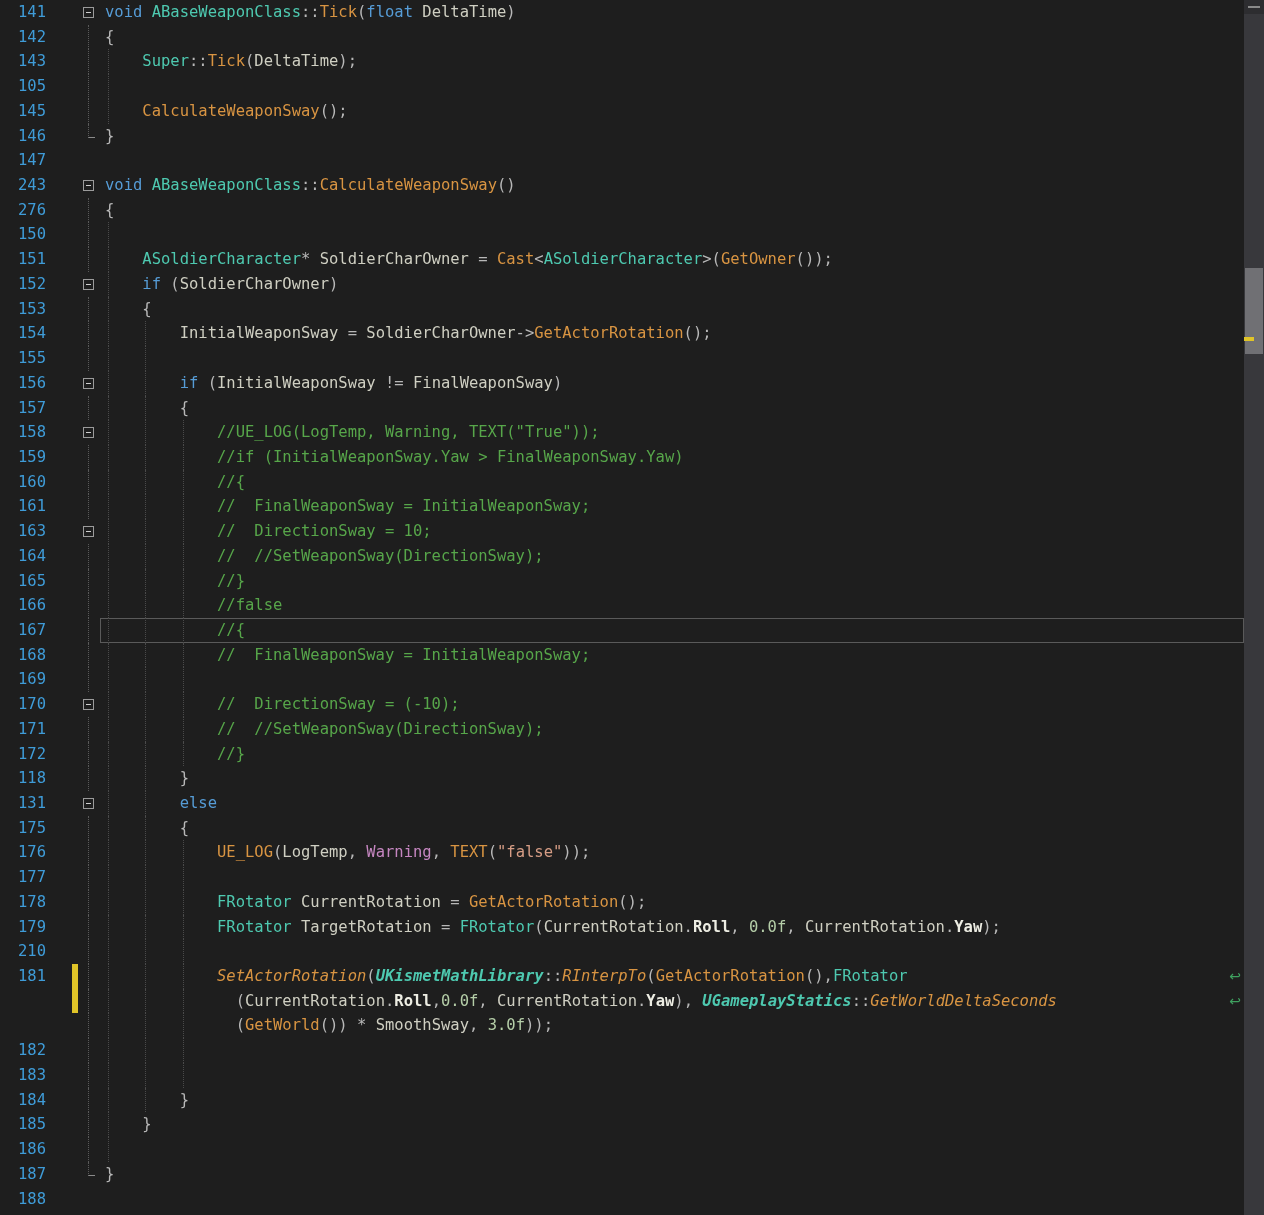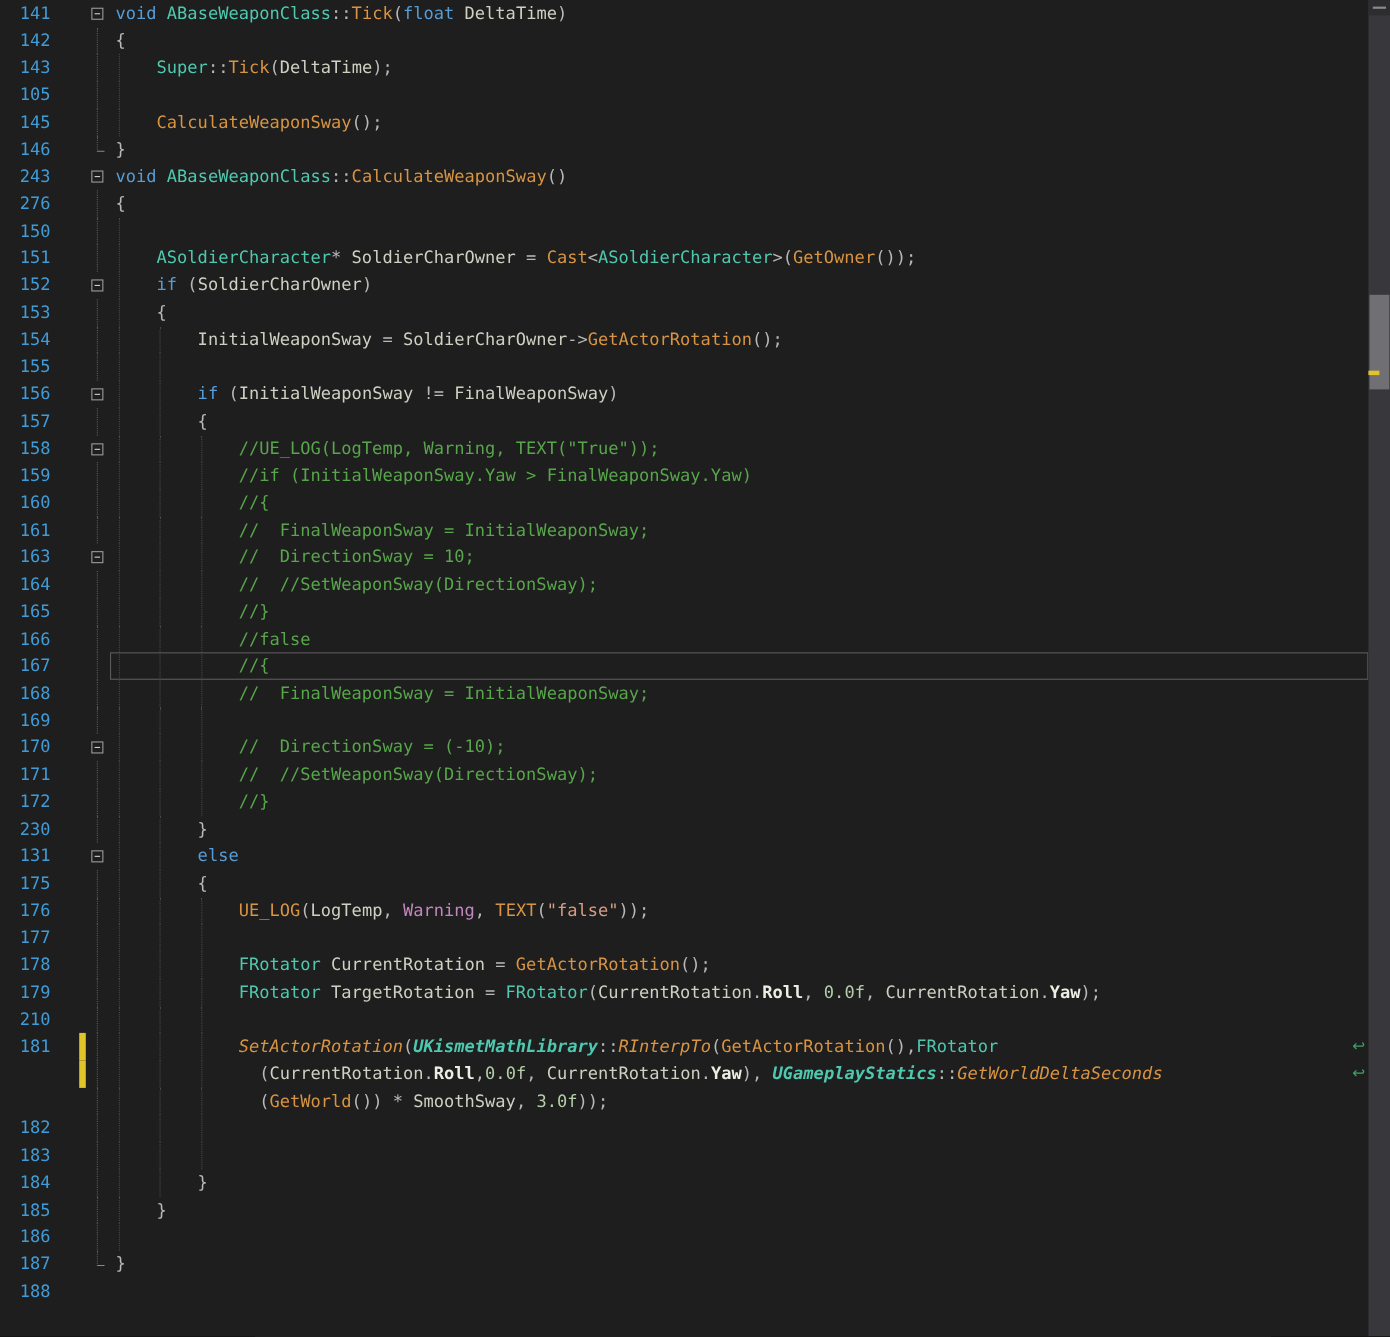--- a/index.html
+++ b/index.html
@@ -50,20 +50,21 @@
 <body>
 
 <div class="screen">
   <div class="rows">
       <div class="row"><div class="ln">141</div><div class="chg"></div><div class="fold"><span class="fbox"></span></div><div class="codewrap"><div class="code"><span class="tk tk-kw">void </span><span class="tk tk-ty">ABaseWeaponClass</span><span class="tk tk-op">::</span><span class="tk tk-fn">Tick</span><span class="tk tk-op">(</span><span class="tk tk-kw">float</span><span class="tk tk-pl"> DeltaTime</span><span class="tk tk-op">)</span></div></div></div>
       <div class="row"><div class="ln">142</div><div class="chg"></div><div class="fold"><span class="fline"></span></div><div class="codewrap"><div class="code"><span class="tk tk-op">{</span></div></div></div>
       <div class="row"><div class="ln">143</div><div class="chg"></div><div class="fold"><span class="fline"></span></div><div class="codewrap"><div class="code"><span class="guide" style="left: 8px;"></span><span class="tk tk-pl">    </span><span class="tk tk-ty">Super</span><span class="tk tk-op">::</span><span class="tk tk-fn">Tick</span><span class="tk tk-op">(</span><span class="tk tk-pl">DeltaTime</span><span class="tk tk-op">);</span></div></div></div>
       <div class="row"><div class="ln">105</div><div class="chg"></div><div class="fold"><span class="fline"></span></div><div class="codewrap"><div class="code"><span class="guide" style="left: 8px;"></span></div></div></div>
       <div class="row"><div class="ln">145</div><div class="chg"></div><div class="fold"><span class="fline"></span></div><div class="codewrap"><div class="code"><span class="guide" style="left: 8px;"></span><span class="tk tk-pl">    </span><span class="tk tk-fn">CalculateWeaponSway</span><span class="tk tk-op">();</span></div></div></div>
       <div class="row"><div class="ln">146</div><div class="chg"></div><div class="fold"><span class="fend"></span></div><div class="codewrap"><div class="code"><span class="tk tk-op">}</span></div></div></div>
+      <div class="row"><div class="ln">147</div><div class="chg"></div><div class="fold"></div><div class="codewrap"><div class="code"></div></div></div>
       <div class="row"><div class="ln">243</div><div class="chg"></div><div class="fold"><span class="fbox"></span></div><div class="codewrap"><div class="code"><span class="tk tk-kw">void </span><span class="tk tk-ty">ABaseWeaponClass</span><span class="tk tk-op">::</span><span class="tk tk-fn">CalculateWeaponSway</span><span class="tk tk-op">()</span></div></div></div>
       <div class="row"><div class="ln">276</div><div class="chg"></div><div class="fold"><span class="fline"></span></div><div class="codewrap"><div class="code"><span class="tk tk-op">{</span></div></div></div>
       <div class="row"><div class="ln">150</div><div class="chg"></div><div class="fold"><span class="fline"></span></div><div class="codewrap"><div class="code"><span class="guide" style="left: 8px;"></span></div></div></div>
       <div class="row"><div class="ln">151</div><div class="chg"></div><div class="fold"><span class="fline"></span></div><div class="codewrap"><div class="code"><span class="guide" style="left: 8px;"></span><span class="tk tk-pl">    </span><span class="tk tk-ty">ASoldierCharacter</span><span class="tk tk-op">* </span><span class="tk tk-pl">SoldierCharOwner</span><span class="tk tk-op"> = </span><span class="tk tk-fn">Cast</span><span class="tk tk-op">&lt;</span><span class="tk tk-ty">ASoldierCharacter</span><span class="tk tk-op">&gt;(</span><span class="tk tk-fn">GetOwner</span><span class="tk tk-op">());</span></div></div></div>
       <div class="row"><div class="ln">152</div><div class="chg"></div><div class="fold"><span class="fbox"></span></div><div class="codewrap"><div class="code"><span class="guide" style="left: 8px;"></span><span class="tk tk-pl">    </span><span class="tk tk-kw">if</span><span class="tk tk-op"> (</span><span class="tk tk-pl">SoldierCharOwner</span><span class="tk tk-op">)</span></div></div></div>
       <div class="row"><div class="ln">153</div><div class="chg"></div><div class="fold"><span class="fline"></span></div><div class="codewrap"><div class="code"><span class="guide" style="left: 8px;"></span><span class="tk tk-pl">    </span><span class="tk tk-op">{</span></div></div></div>
       <div class="row"><div class="ln">154</div><div class="chg"></div><div class="fold"><span class="fline"></span></div><div class="codewrap"><div class="code"><span class="guide" style="left: 8px;"></span><span class="guide" style="left: 45.32px;"></span><span class="tk tk-pl">        InitialWeaponSway</span><span class="tk tk-op"> = </span><span class="tk tk-pl">SoldierCharOwner</span><span class="tk tk-op">-&gt;</span><span class="tk tk-fn">GetActorRotation</span><span class="tk tk-op">();</span></div></div></div>
       <div class="row"><div class="ln">155</div><div class="chg"></div><div class="fold"><span class="fline"></span></div><div class="codewrap"><div class="code"><span class="guide" style="left: 8px;"></span><span class="guide" style="left: 45.32px;"></span></div></div></div>
       <div class="row"><div class="ln">156</div><div class="chg"></div><div class="fold"><span class="fbox"></span></div><div class="codewrap"><div class="code"><span class="guide" style="left: 8px;"></span><span class="guide" style="left: 45.32px;"></span><span class="tk tk-pl">        </span><span class="tk tk-kw">if</span><span class="tk tk-op"> (</span><span class="tk tk-pl">InitialWeaponSway</span><span class="tk tk-op"> != </span><span class="tk tk-pl">FinalWeaponSway</span><span class="tk tk-op">)</span></div></div></div>
       <div class="row"><div class="ln">157</div><div class="chg"></div><div class="fold"><span class="fline"></span></div><div class="codewrap"><div class="code"><span class="guide" style="left: 8px;"></span><span class="guide" style="left: 45.32px;"></span><span class="tk tk-pl">        </span><span class="tk tk-op">{</span></div></div></div>
@@ -74,21 +75,21 @@
       <div class="row"><div class="ln">163</div><div class="chg"></div><div class="fold"><span class="fbox"></span></div><div class="codewrap"><div class="code"><span class="guide" style="left: 8px;"></span><span class="guide" style="left: 45.32px;"></span><span class="guide" style="left: 82.64px;"></span><span class="tk tk-cm">            //  DirectionSway = 10;</span></div></div></div>
       <div class="row"><div class="ln">164</div><div class="chg"></div><div class="fold"><span class="fline"></span></div><div class="codewrap"><div class="code"><span class="guide" style="left: 8px;"></span><span class="guide" style="left: 45.32px;"></span><span class="guide" style="left: 82.64px;"></span><span class="tk tk-cm">            //  //SetWeaponSway(DirectionSway);</span></div></div></div>
       <div class="row"><div class="ln">165</div><div class="chg"></div><div class="fold"><span class="fline"></span></div><div class="codewrap"><div class="code"><span class="guide" style="left: 8px;"></span><span class="guide" style="left: 45.32px;"></span><span class="guide" style="left: 82.64px;"></span><span class="tk tk-cm">            //}</span></div></div></div>
       <div class="row"><div class="ln">166</div><div class="chg"></div><div class="fold"><span class="fline"></span></div><div class="codewrap"><div class="code"><span class="guide" style="left: 8px;"></span><span class="guide" style="left: 45.32px;"></span><span class="guide" style="left: 82.64px;"></span><span class="tk tk-cm">            //false</span></div></div></div>
       <div class="row current"><div class="ln">167</div><div class="chg"></div><div class="fold"><span class="fline"></span></div><div class="codewrap"><div class="code"><span class="guide" style="left: 8px;"></span><span class="guide" style="left: 45.32px;"></span><span class="guide" style="left: 82.64px;"></span><span class="tk tk-cm">            //{</span></div></div></div>
       <div class="row"><div class="ln">168</div><div class="chg"></div><div class="fold"><span class="fline"></span></div><div class="codewrap"><div class="code"><span class="guide" style="left: 8px;"></span><span class="guide" style="left: 45.32px;"></span><span class="guide" style="left: 82.64px;"></span><span class="tk tk-cm">            //  FinalWeaponSway = InitialWeaponSway;</span></div></div></div>
       <div class="row"><div class="ln">169</div><div class="chg"></div><div class="fold"><span class="fline"></span></div><div class="codewrap"><div class="code"><span class="guide" style="left: 8px;"></span><span class="guide" style="left: 45.32px;"></span><span class="guide" style="left: 82.64px;"></span></div></div></div>
       <div class="row"><div class="ln">170</div><div class="chg"></div><div class="fold"><span class="fbox"></span></div><div class="codewrap"><div class="code"><span class="guide" style="left: 8px;"></span><span class="guide" style="left: 45.32px;"></span><span class="guide" style="left: 82.64px;"></span><span class="tk tk-cm">            //  DirectionSway = (-10);</span></div></div></div>
       <div class="row"><div class="ln">171</div><div class="chg"></div><div class="fold"><span class="fline"></span></div><div class="codewrap"><div class="code"><span class="guide" style="left: 8px;"></span><span class="guide" style="left: 45.32px;"></span><span class="guide" style="left: 82.64px;"></span><span class="tk tk-cm">            //  //SetWeaponSway(DirectionSway);</span></div></div></div>
       <div class="row"><div class="ln">172</div><div class="chg"></div><div class="fold"><span class="fline"></span></div><div class="codewrap"><div class="code"><span class="guide" style="left: 8px;"></span><span class="guide" style="left: 45.32px;"></span><span class="guide" style="left: 82.64px;"></span><span class="tk tk-cm">            //}</span></div></div></div>
-      <div class="row"><div class="ln">230</div><div class="chg"></div><div class="fold"><span class="fline"></span></div><div class="codewrap"><div class="code"><span class="guide" style="left: 8px;"></span><span class="guide" style="left: 45.32px;"></span><span class="tk tk-pl">        </span><span class="tk tk-op">}</span></div></div></div>
+      <div class="row"><div class="ln">118</div><div class="chg"></div><div class="fold"><span class="fline"></span></div><div class="codewrap"><div class="code"><span class="guide" style="left: 8px;"></span><span class="guide" style="left: 45.32px;"></span><span class="tk tk-pl">        </span><span class="tk tk-op">}</span></div></div></div>
       <div class="row"><div class="ln">131</div><div class="chg"></div><div class="fold"><span class="fbox"></span></div><div class="codewrap"><div class="code"><span class="guide" style="left: 8px;"></span><span class="guide" style="left: 45.32px;"></span><span class="tk tk-pl">        </span><span class="tk tk-kw">else</span></div></div></div>
       <div class="row"><div class="ln">175</div><div class="chg"></div><div class="fold"><span class="fline"></span></div><div class="codewrap"><div class="code"><span class="guide" style="left: 8px;"></span><span class="guide" style="left: 45.32px;"></span><span class="tk tk-pl">        </span><span class="tk tk-op">{</span></div></div></div>
       <div class="row"><div class="ln">176</div><div class="chg"></div><div class="fold"><span class="fline"></span></div><div class="codewrap"><div class="code"><span class="guide" style="left: 8px;"></span><span class="guide" style="left: 45.32px;"></span><span class="guide" style="left: 82.64px;"></span><span class="tk tk-pl">            </span><span class="tk tk-fn">UE_LOG</span><span class="tk tk-op">(</span><span class="tk tk-pl">LogTemp</span><span class="tk tk-op">, </span><span class="tk tk-en">Warning</span><span class="tk tk-op">, </span><span class="tk tk-fn">TEXT</span><span class="tk tk-op">(</span><span class="tk tk-sr">"false"</span><span class="tk tk-op">));</span></div></div></div>
       <div class="row"><div class="ln">177</div><div class="chg"></div><div class="fold"><span class="fline"></span></div><div class="codewrap"><div class="code"><span class="guide" style="left: 8px;"></span><span class="guide" style="left: 45.32px;"></span><span class="guide" style="left: 82.64px;"></span></div></div></div>
       <div class="row"><div class="ln">178</div><div class="chg"></div><div class="fold"><span class="fline"></span></div><div class="codewrap"><div class="code"><span class="guide" style="left: 8px;"></span><span class="guide" style="left: 45.32px;"></span><span class="guide" style="left: 82.64px;"></span><span class="tk tk-pl">            </span><span class="tk tk-ty">FRotator</span><span class="tk tk-pl"> CurrentRotation</span><span class="tk tk-op"> = </span><span class="tk tk-fn">GetActorRotation</span><span class="tk tk-op">();</span></div></div></div>
       <div class="row"><div class="ln">179</div><div class="chg"></div><div class="fold"><span class="fline"></span></div><div class="codewrap"><div class="code"><span class="guide" style="left: 8px;"></span><span class="guide" style="left: 45.32px;"></span><span class="guide" style="left: 82.64px;"></span><span class="tk tk-pl">            </span><span class="tk tk-ty">FRotator</span><span class="tk tk-pl"> TargetRotation</span><span class="tk tk-op"> = </span><span class="tk tk-ty">FRotator</span><span class="tk tk-op">(</span><span class="tk tk-pl">CurrentRotation</span><span class="tk tk-op">.</span><span class="tk tk-me">Roll</span><span class="tk tk-op">, </span><span class="tk tk-nu">0.0f</span><span class="tk tk-op">, </span><span class="tk tk-pl">CurrentRotation</span><span class="tk tk-op">.</span><span class="tk tk-me">Yaw</span><span class="tk tk-op">);</span></div></div></div>
       <div class="row"><div class="ln">210</div><div class="chg"></div><div class="fold"><span class="fline"></span></div><div class="codewrap"><div class="code"><span class="guide" style="left: 8px;"></span><span class="guide" style="left: 45.32px;"></span><span class="guide" style="left: 82.64px;"></span></div></div></div>
       <div class="row"><div class="ln">181</div><div class="chg on"></div><div class="fold"><span class="fline"></span></div><div class="codewrap"><div class="code"><span class="guide" style="left: 8px;"></span><span class="guide" style="left: 45.32px;"></span><span class="guide" style="left: 82.64px;"></span><span class="tk tk-pl">            </span><span class="tk tk-sf">SetActorRotation</span><span class="tk tk-op">(</span><span class="tk tk-st">UKismetMathLibrary</span><span class="tk tk-op">::</span><span class="tk tk-sf">RInterpTo</span><span class="tk tk-op">(</span><span class="tk tk-fn">GetActorRotation</span><span class="tk tk-op">(),</span><span class="tk tk-ty">FRotator</span></div><span class="wrap-arrow">↩</span></div></div>
       <div class="row"><div class="ln"></div><div class="chg on"></div><div class="fold"><span class="fline"></span></div><div class="codewrap"><div class="code"><span class="guide" style="left: 8px;"></span><span class="guide" style="left: 45.32px;"></span><span class="guide" style="left: 82.64px;"></span><span class="tk tk-pl">              </span><span class="tk tk-op">(</span><span class="tk tk-pl">CurrentRotation</span><span class="tk tk-op">.</span><span class="tk tk-me">Roll</span><span class="tk tk-op">,</span><span class="tk tk-nu">0.0f</span><span class="tk tk-op">, </span><span class="tk tk-pl">CurrentRotation</span><span class="tk tk-op">.</span><span class="tk tk-me">Yaw</span><span class="tk tk-op">), </span><span class="tk tk-st">UGameplayStatics</span><span class="tk tk-op">::</span><span class="tk tk-sf">GetWorldDeltaSeconds</span></div><span class="wrap-arrow">↩</span></div></div>
       <div class="row"><div class="ln"></div><div class="chg"></div><div class="fold"><span class="fline"></span></div><div class="codewrap"><div class="code"><span class="guide" style="left: 8px;"></span><span class="guide" style="left: 45.32px;"></span><span class="guide" style="left: 82.64px;"></span><span class="tk tk-pl">              </span><span class="tk tk-op">(</span><span class="tk tk-fn">GetWorld</span><span class="tk tk-op">()) * </span><span class="tk tk-pl">SmoothSway</span><span class="tk tk-op">, </span><span class="tk tk-nu">3.0f</span><span class="tk tk-op">));</span></div></div></div>

